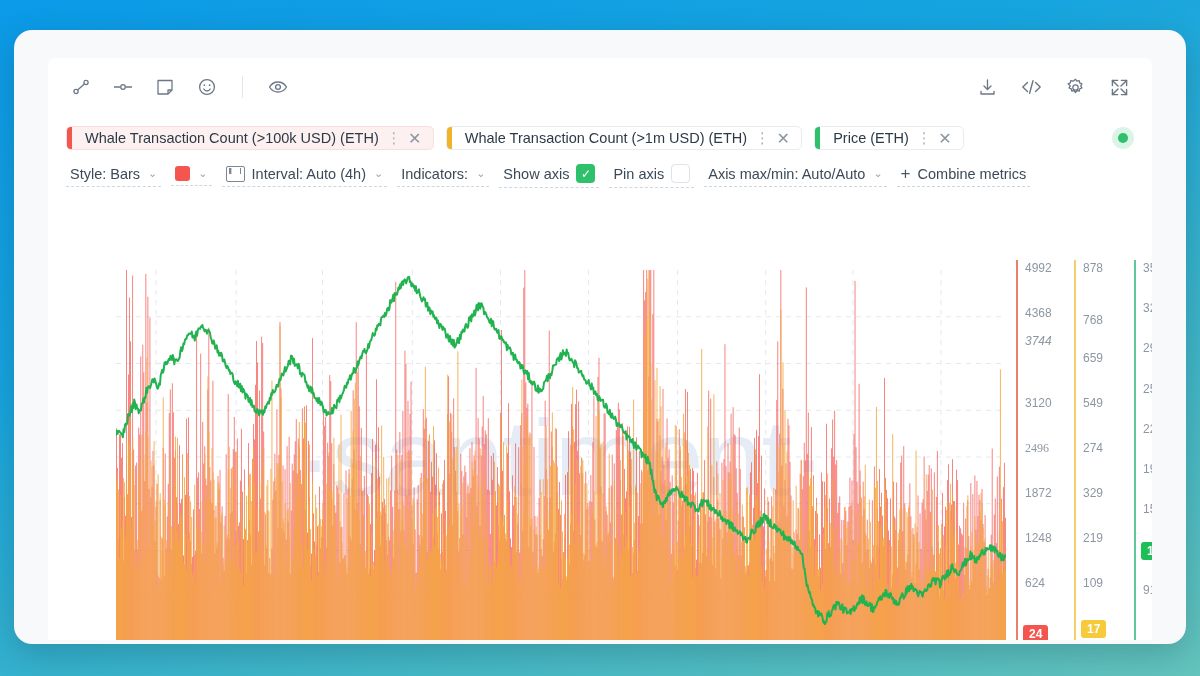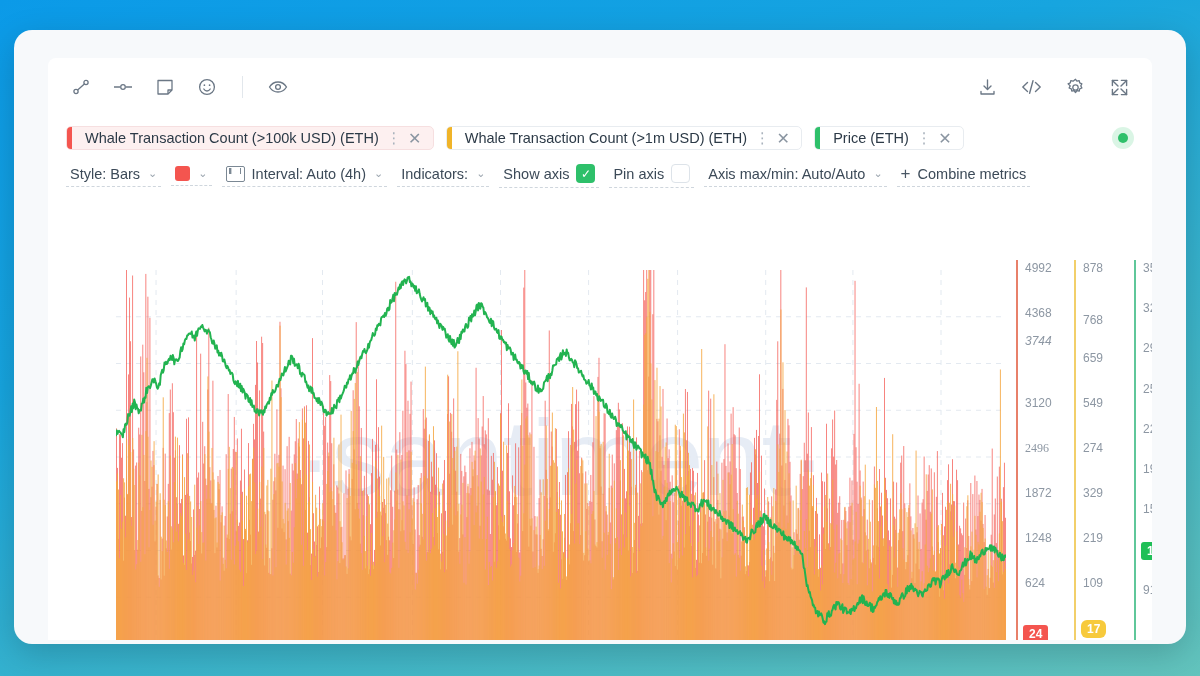--- a/index.html
+++ b/index.html
@@ -2083,21 +2083,21 @@
       <div class="yaxis" id="yaxis-1m">
           <div class="spine" style="background: rgb(242, 207, 106);"></div>
           <div class="tick" style="top: 8px;">878</div>
           <div class="tick" style="top: 53.0299px; margin-top: 7px;">768</div>
           <div class="tick" style="top: 98.0599px;">659</div>
           <div class="tick" style="top: 143.09px;">549</div>
           <div class="tick" style="top: 188.12px;">274</div>
           <div class="tick" style="top: 233.15px;">329</div>
           <div class="tick" style="top: 278.18px;">219</div>
           <div class="tick" style="top: 323.21px;">109</div>
-          <div class="badge" style="background: rgb(247, 202, 60); top: 368.875px; border-radius: 6px;">17</div>
+          <div class="badge" style="background: rgb(247, 202, 60); top: 368.875px;">17</div>
         </div>
       <div class="yaxis" id="yaxis-price">
           <div class="spine" style="background: rgb(95, 199, 154);"></div>
           <div class="tick" style="top: 8px;">3562</div>
           <div class="tick" style="top: 48.2139px;">3231</div>
           <div class="tick" style="top: 88.4278px;">2900</div>
           <div class="tick" style="top: 128.642px;">2568</div>
           <div class="tick" style="top: 168.856px;">2237</div>
           <div class="tick" style="top: 209.07px;">1906</div>
           <div class="tick" style="top: 249.283px;">1575</div>

